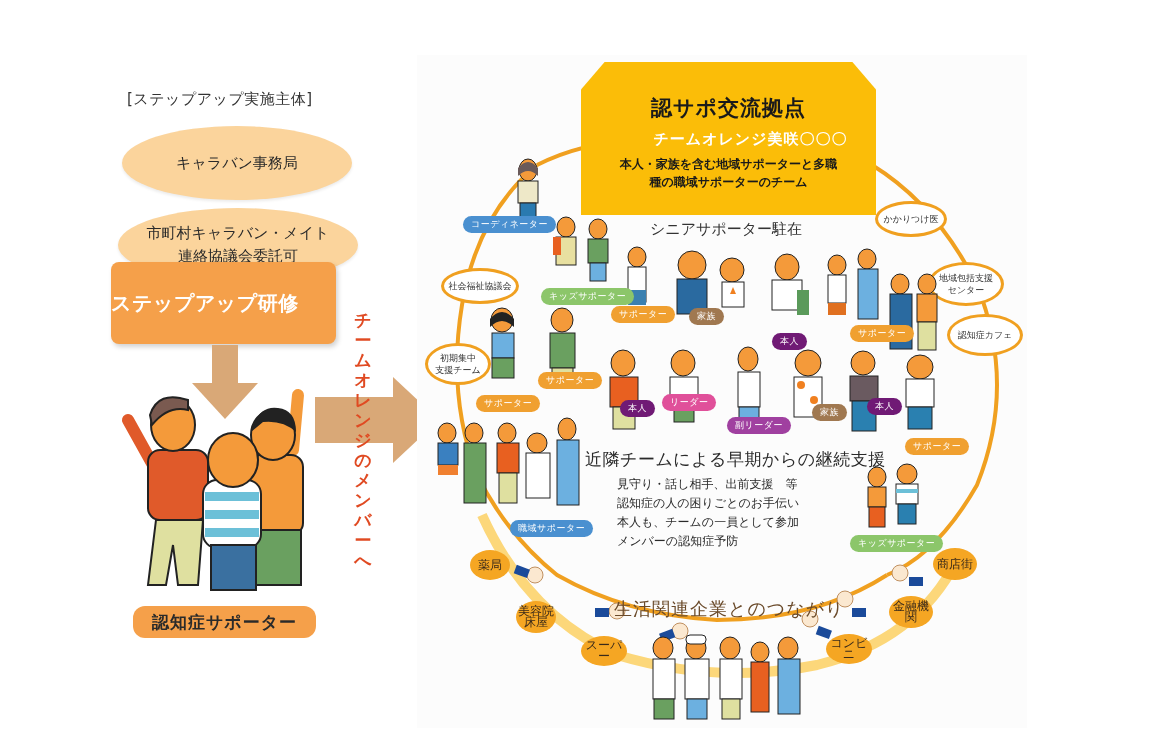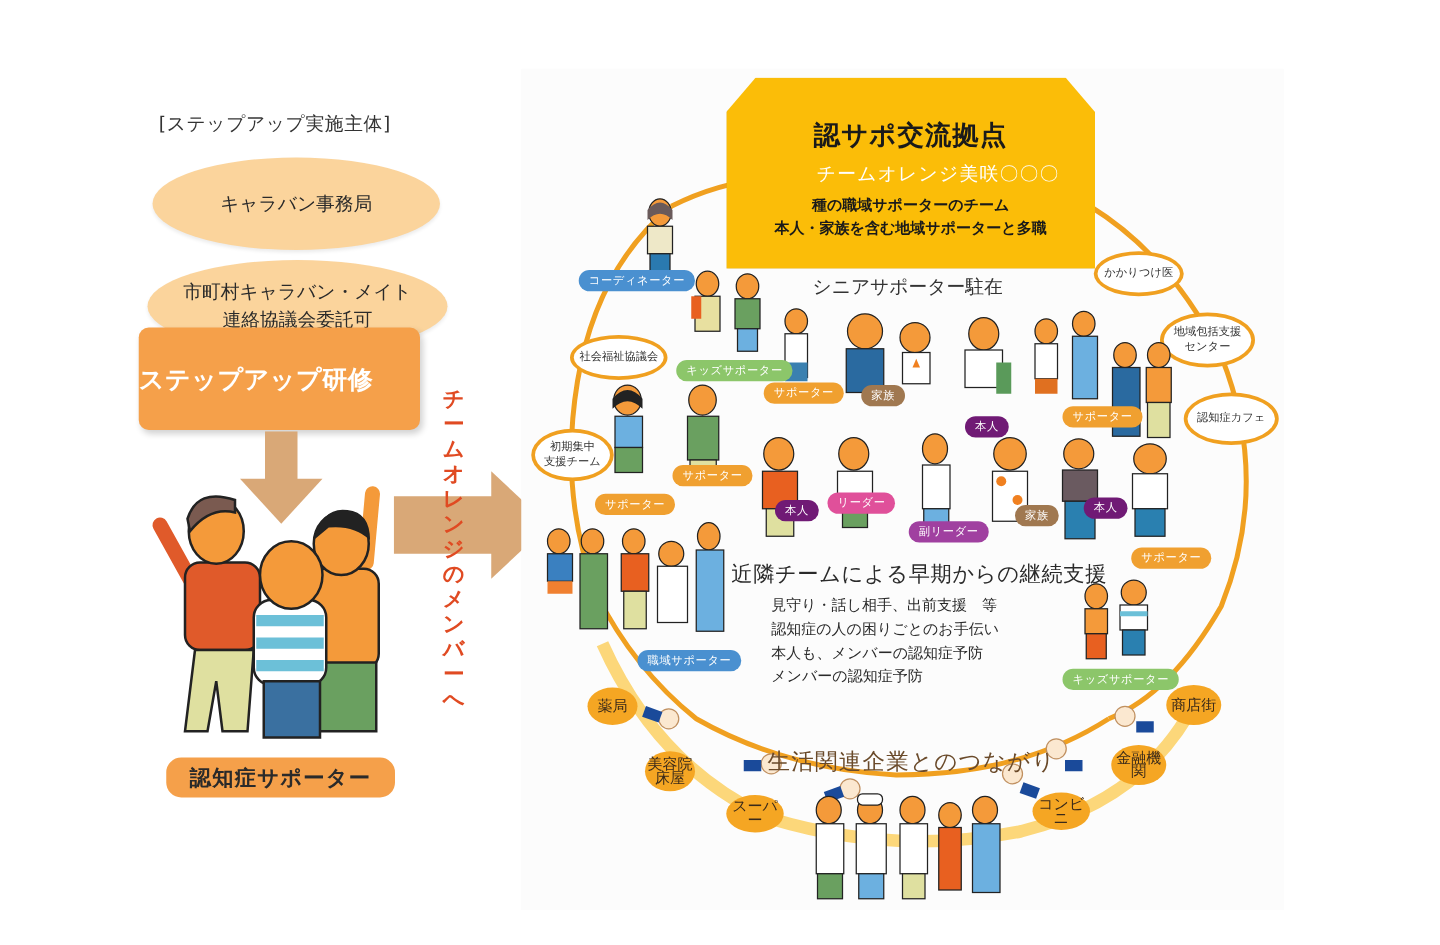--- a/index.html
+++ b/index.html
@@ -29,31 +29,31 @@
            line-height:20px; text-align:center; word-break:break-all; }
 
   
   .panel { left:417px; top:55px; width:610px; height:673px; background:#fcfcfc; }
   .circle-svg { left:417px; top:55px; width:610px; height:673px; }
 
   .center-box { left:581px; top:62px; width:295px; height:153px; background:#fbbd08;
                 clip-path:polygon(8% 0, 92% 0, 100% 18%, 100% 100%, 0 100%, 0 18%);
                 text-align:center; box-shadow:0 3px 4px rgba(0,0,0,0.15); }
   .cb-title { margin-top:32px; font-size:21px; font-weight:bold; color:#1a1a1a; letter-spacing:1px; }
-  .cb-sub { margin-top:8px; font-size:15px; font-weight:normal; color:#fff; letter-spacing:1px;padding-left:44px; }
+  .cb-sub { margin-top:8px; font-size:15px; font-weight:bold; color:#fff; letter-spacing:1px;padding-left:44px; }
   .cb-desc { margin-top:6px; font-size:12px; font-weight:bold; color:#1a1a1a; line-height:18px; }
 
   .senior-text { left:650px; top:220px; font-size:15px; color:#333; }
 
   .node { background:#fff; border:3px solid #f0a020; border-radius:50%; font-size:9px; color:#333;
           display:flex; align-items:center; justify-content:center; text-align:center; line-height:12px; }
   .node-kakari { left:875px; top:201px; width:66px; height:30px; }
-  .node-chiiki { left:928px; top:250px; width:70px; height:38px; }
+  .node-chiiki { left:928px; top:262px; width:70px; height:38px; }
   .node-cafe   { left:947px; top:314px; width:70px; height:36px; }
-  .node-shakai { left:456px; top:268px; width:72px; height:30px; }
+  .node-shakai { left:441px; top:268px; width:72px; height:30px; }
   .node-shoki  { left:425px; top:343px; width:60px; height:36px; }
 
   .tag { position:absolute; border-radius:10px; color:#fff; font-size:9px; padding:2px 8px;
          white-space:nowrap; letter-spacing:0.5px; }
   .t-blue { background:#4a90d0; }
   .t-green { background:#8cc66a; }
   .t-orange { background:#f0a030; }
   .t-red { background:#701a75; }
   .t-brown { background:#a07850; }
   .t-pink { background:#e0509a; }
@@ -147,22 +147,22 @@
     <rect x="400" y="573" width="14" height="9" transform="rotate(20 407 577)"></rect>
     <rect x="435" y="553" width="14" height="9"></rect>
     <rect x="492" y="522" width="14" height="9"></rect>
   </g>
 </svg>
 
 <div class="abs center-box">
   <div class="cb-title">認サポ交流拠点</div>
   <div class="cb-sub">チームオレンジ美咲〇〇〇</div>
   <div class="cb-desc">
+    <div>本人・家族を含む地域サポーターと多職</div>
     <div>種の職域サポーターのチーム</div>
-    <div>本人・家族を含む地域サポーターと多職</div>
   </div>
 </div>
 
 <div class="abs senior-text">シニアサポーター駐在</div>
 
 <div class="abs node node-kakari">
   <span>かかりつけ医</span>
 </div>
 <div class="abs node node-chiiki">
   <div>
@@ -306,21 +306,21 @@
 <span class="tag t-brown" style="left:812px;top:404px">家族</span>
 <span class="tag t-red" style="left:867px;top:398px">本人</span>
 <span class="tag t-orange" style="left:905px;top:438px">サポーター</span>
 <span class="tag t-blue" style="left:510px;top:520px">職域サポーター</span>
 <span class="tag t-green" style="left:850px;top:535px">キッズサポーター</span>
 
 <div class="abs support-title">近隣チームによる早期からの継続支援</div>
 <div class="abs support-list">
   <div>見守り・話し相手、出前支援　等</div>
   <div>認知症の人の困りごとのお手伝い</div>
-  <div>本人も、メンバーの認知症予防</div>
+  <div>本人も、チームの一員として参加</div>
   <div>メンバーの認知症予防</div>
 </div>
 <div class="abs biz-title">生活関連企業とのつながり</div>
 
 <div class="bnode" style="left:470px;top:550px;width:40px;height:30px">
   <span>薬局</span>
 </div>
 <div class="bnode" style="left:516px;top:601px;width:40px;height:32px">
   <div>
     <div>美容院</div>

